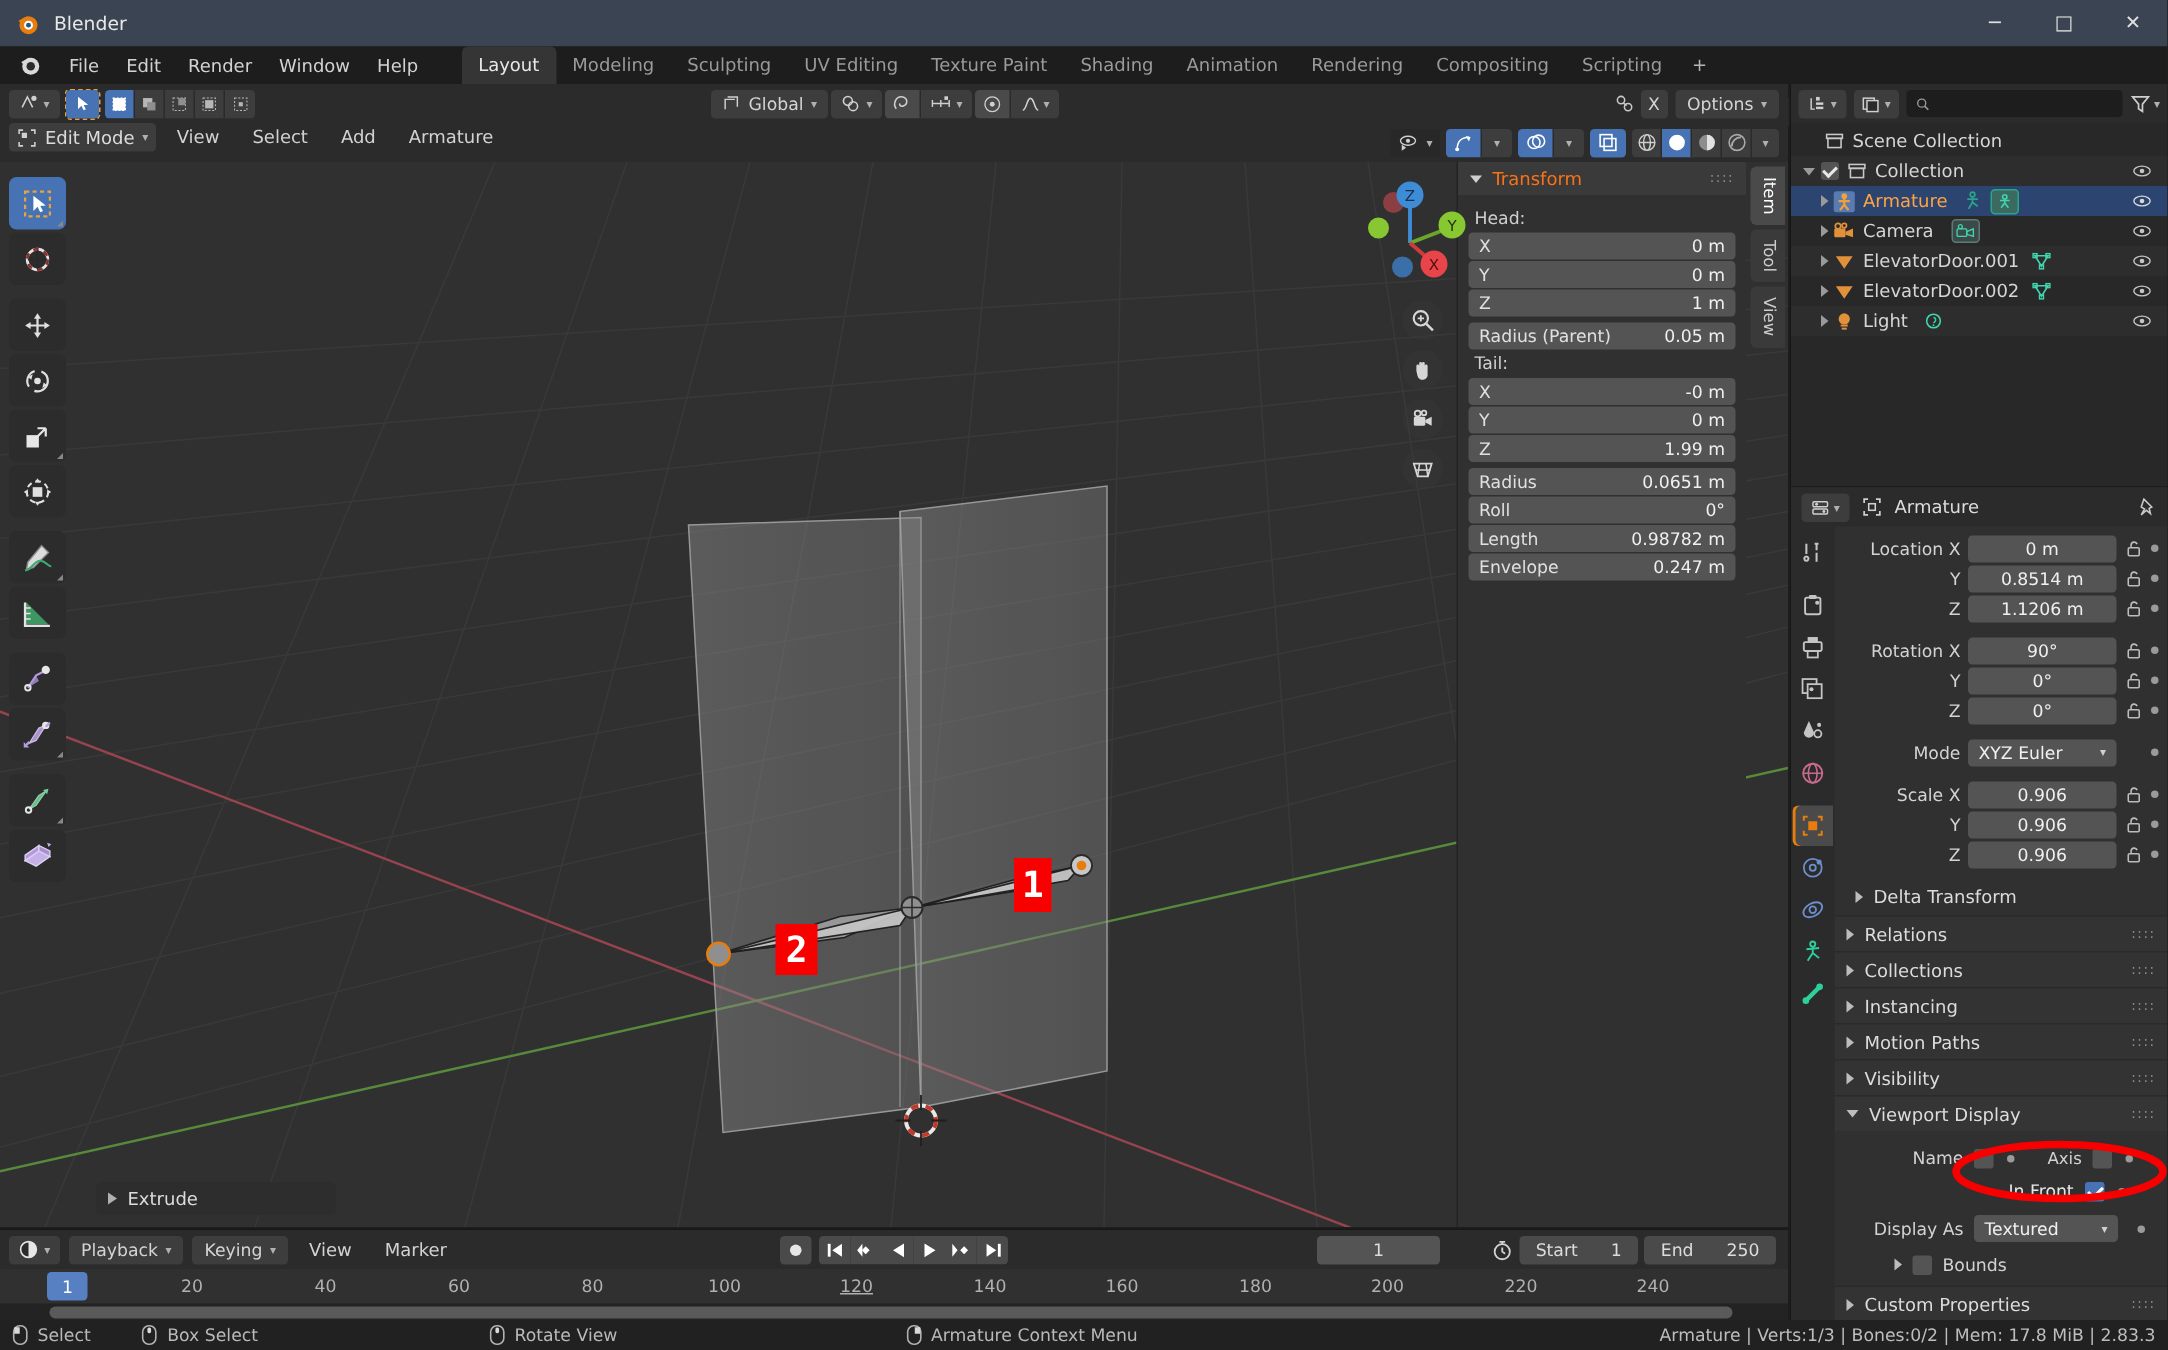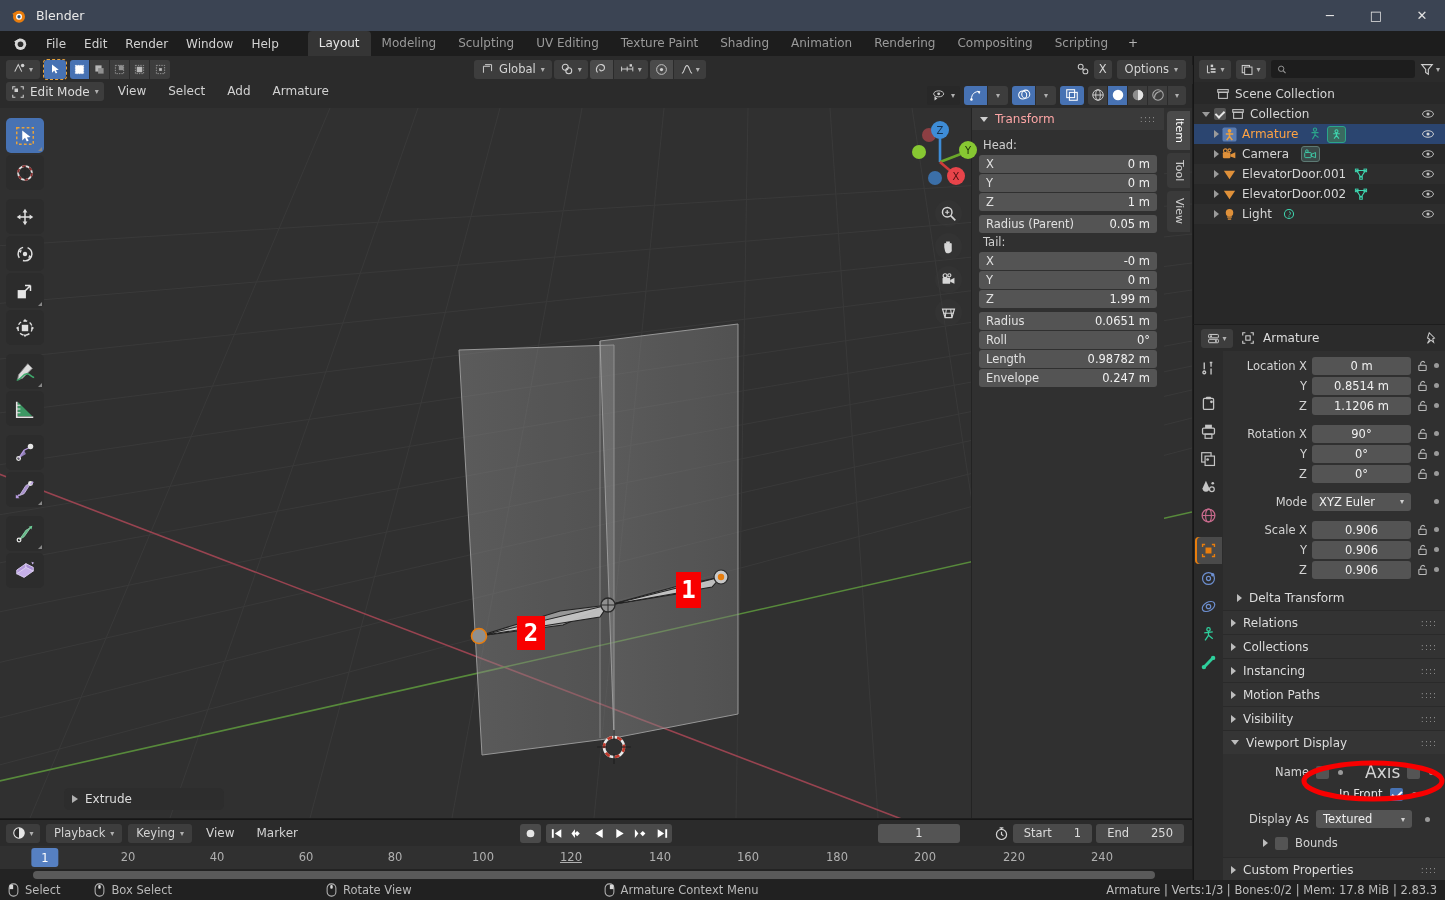--- a/index.html
+++ b/index.html
@@ -72,21 +72,21 @@
 
   .opbox { position:absolute; left:64px; bottom:8px; width:160px; height:22px; background:#2d2d2d;
      border-radius:5px; display:flex; align-items:center; padding:0 8px; gap:7px; z-index:6; }
   .opbox .tri { width:0;height:0;border-top:4px solid transparent;border-bottom:4px solid transparent;border-left:6px solid #b0b0b0; }
 
   
   .npanel { position:absolute; right:28px; top:52px; width:193px; bottom:0; background:#303030;
      border-left:1px solid #232323; z-index:4; }
   .np-head { display:flex; align-items:center; gap:7px; height:22px; padding:0 8px; background:#3a3a3a; }
   .np-tri { width:0;height:0;border-left:4px solid transparent;border-right:4px solid transparent;border-top:5px solid #cfcfcf; }
-  .np-title { font-size:12px; color:#fca5a5; }
+  .np-title { font-size:12px; color:#f97316; }
   .dots { margin-left:auto; color:#8e8e8e; font-size:9px; letter-spacing:1px; line-height:6px; }
   .np-body { padding:6px 7px; }
   .np-label { font-size:11.5px; color:#cfcfcf; margin:2px 0 3px 4px; }
   .row { display:flex; align-items:center; height:18px; background:#545454; border-radius:3px;
      margin:1px 0; padding:0 7px; }
   .row .k { font-size:11.5px; color:#e0e0e0; }
   .row .v { margin-left:auto; font-size:11.5px; color:#f0f0f0; }
   .row.sp { margin-top:4px; }
   .ntabs { position:absolute; right:0; top:52px; width:28px; z-index:4; }
   .ntab { width:23px; margin:3px 0 0 3px; background:#3a3a3a; border-radius:4px 0 0 4px;
@@ -1115,21 +1115,21 @@
       <div class="psec open">
         <span class="ptri down"></span>
         <span class="t">Viewport Display</span>
         <span class="dots" style="margin-right:8px;">::::</span>
       </div>
 
       <div style="display:flex;align-items:center;height:22px;margin-top:7px;">
         <span style="width:86px;text-align:right;font-size:11.5px;color:#d3d3d3;">Name</span>
         <span class="pchk" style="margin-left:7px;"></span>
         <span class="pdot" style="margin-left:9px;"></span>
-        <span style="margin-left:22px;font-size:17px;color:#d3d3d3;">Axis</span>
+        <span style="margin-left:22px;font-size:11px;color:#d3d3d3;">Axis</span>
         <span class="pchk" style="margin-left:7px;"></span>
         <span class="pdot" style="margin-left:9px;"></span>
       </div>
 
       <div style="display:flex;align-items:center;height:22px;position:relative;">
         <span style="margin-left:116px;font-size:11.5px;color:#e6e6e6;">In Front</span>
         <span class="pchk on" style="margin-left:8px;"></span>
         <span class="pdot" style="margin-left:9px;"></span>
       </div>
 

